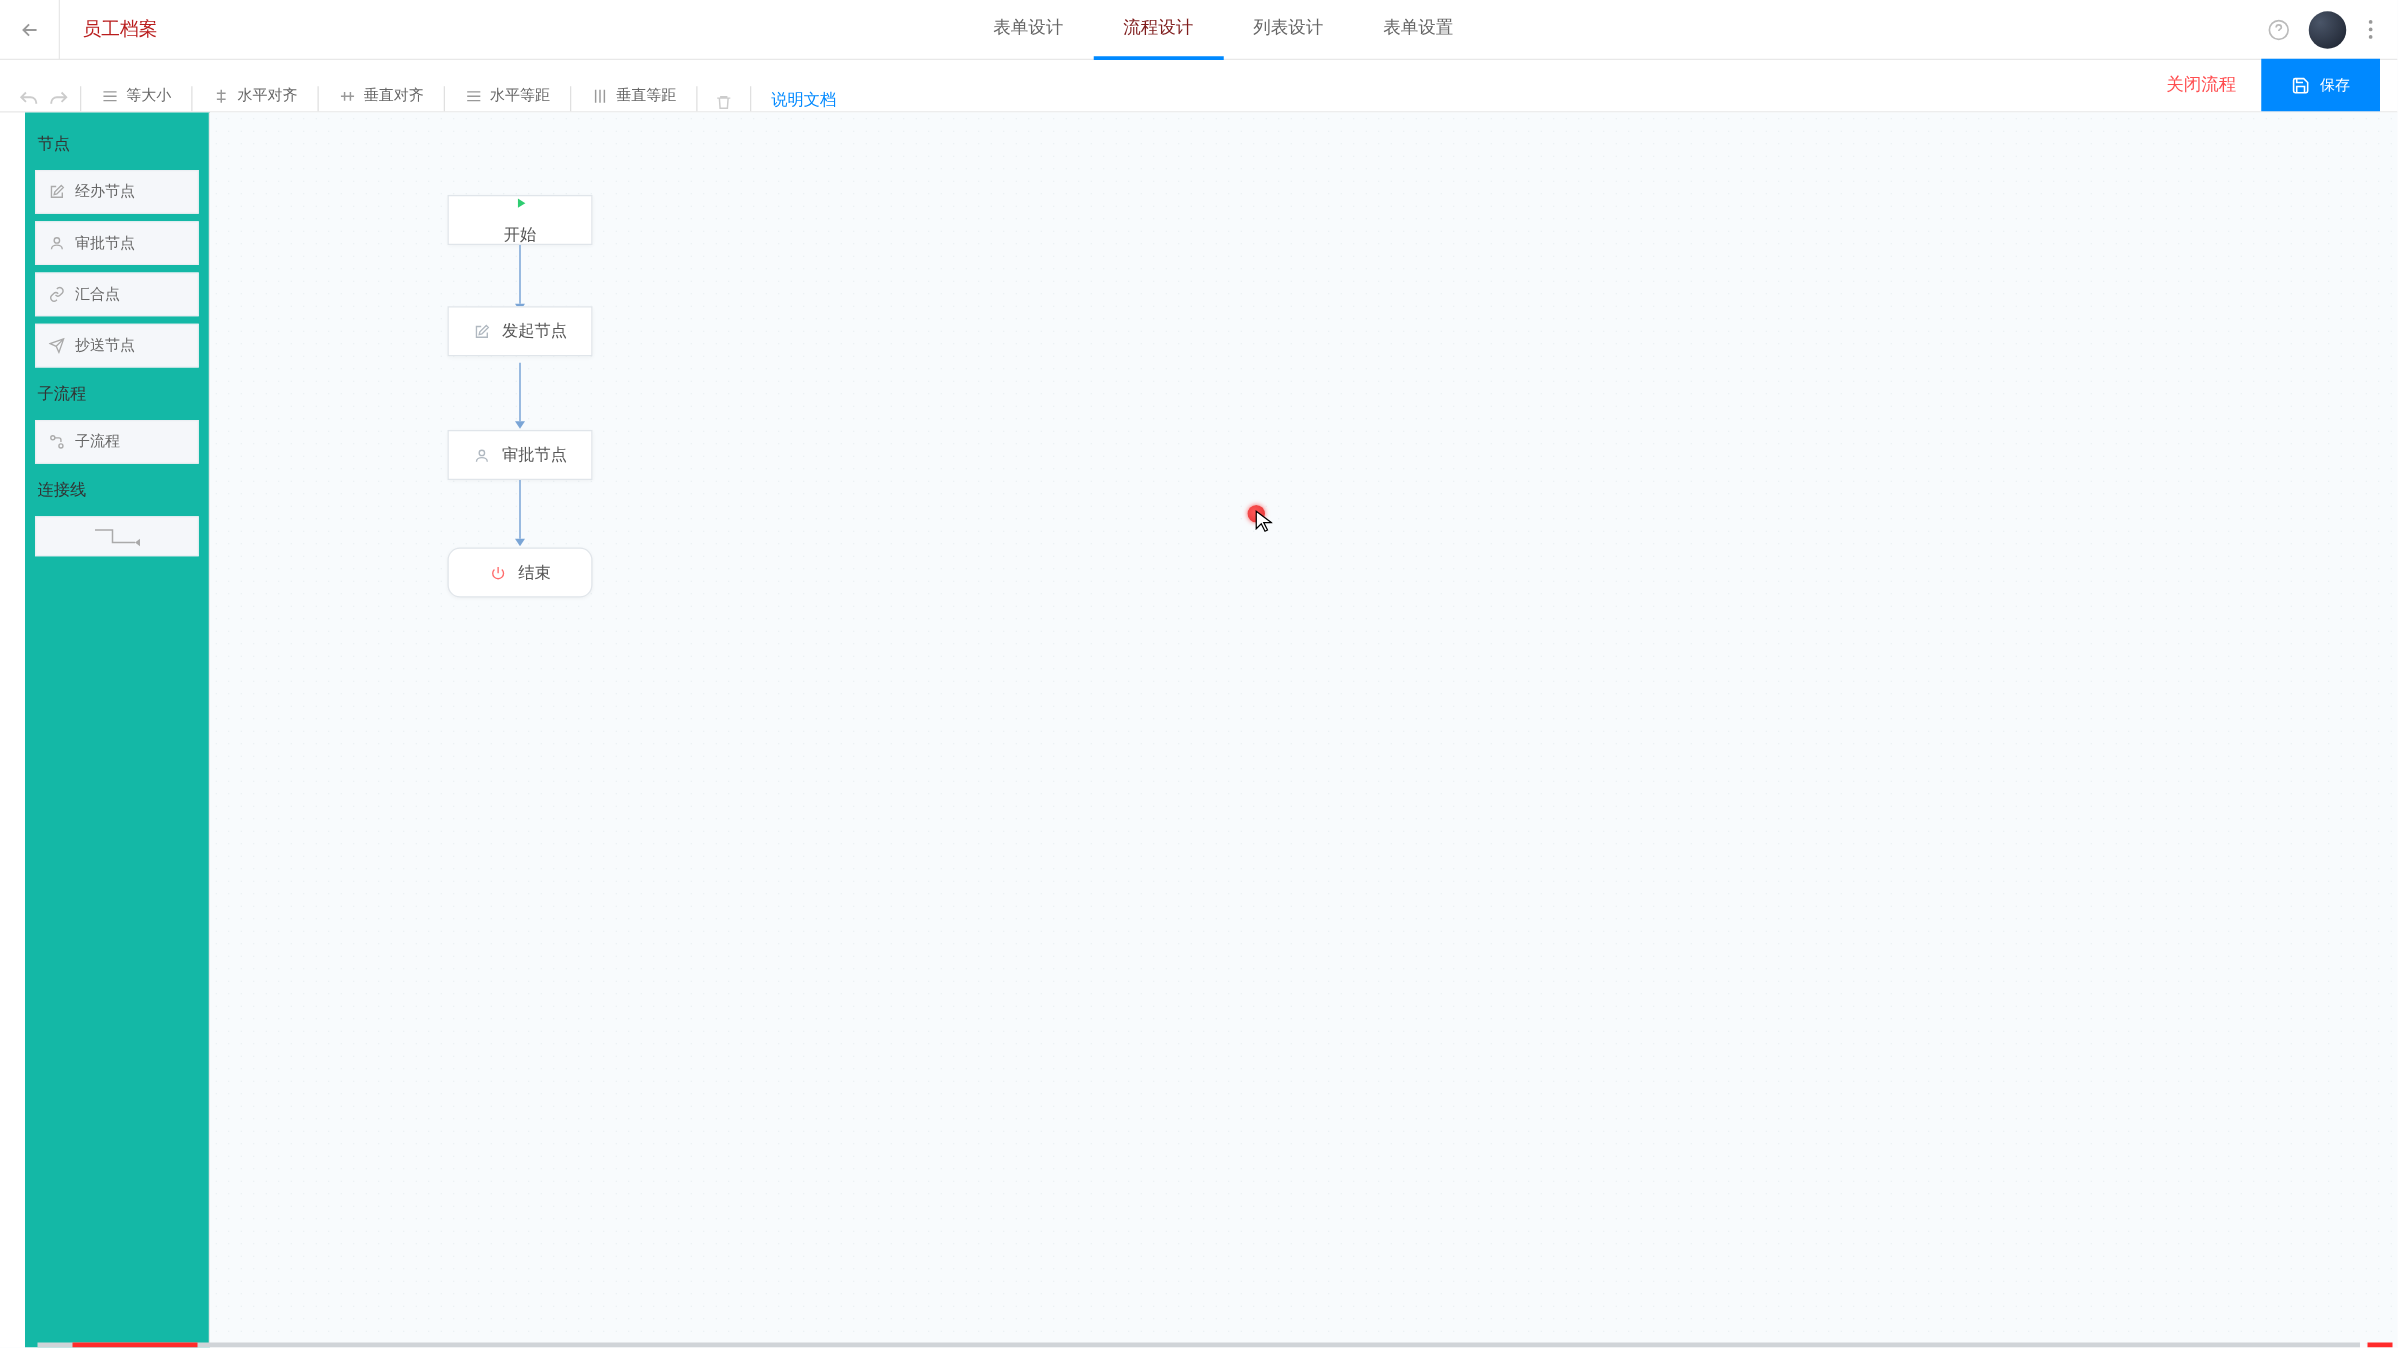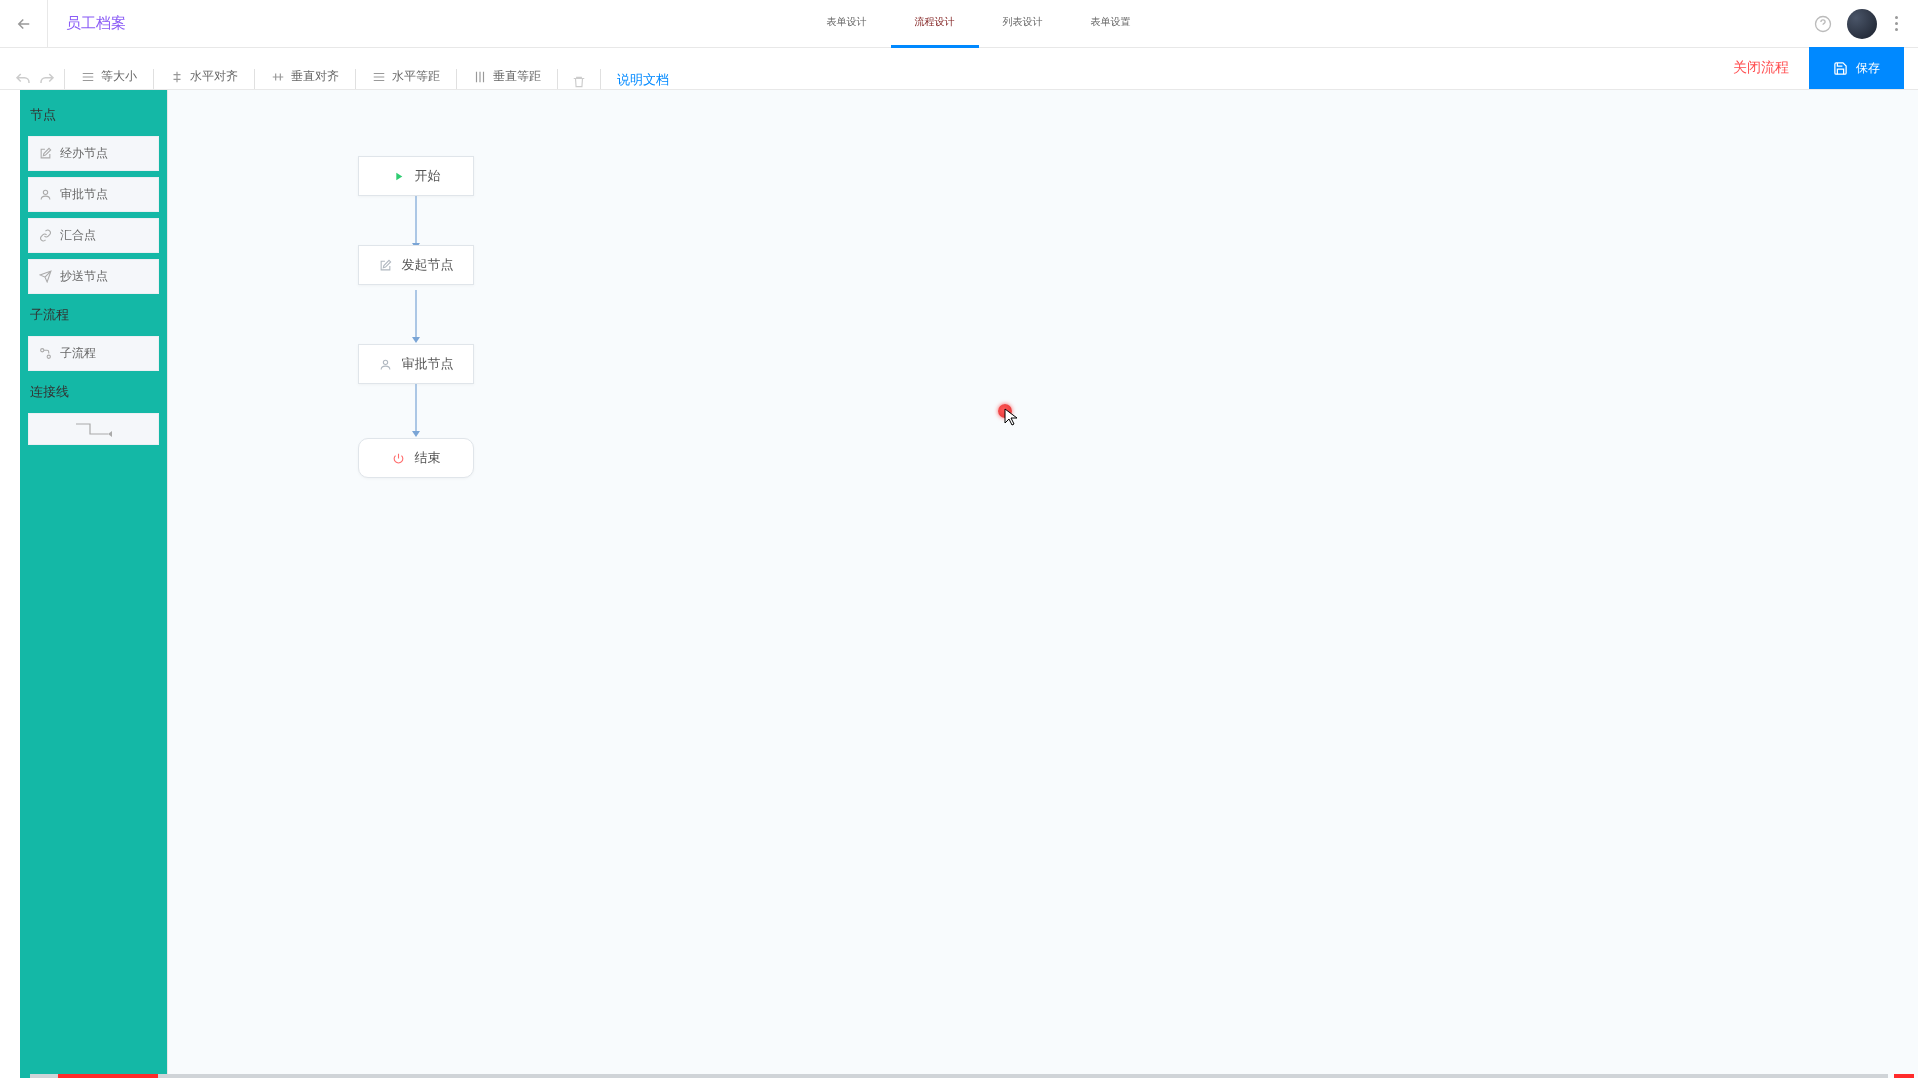--- a/index.html
+++ b/index.html
@@ -1,23 +1,23 @@
 <!DOCTYPE html>
 <html><head>
 <meta charset="utf-8">
 <style>
 * { margin: 0; padding: 0; box-sizing: border-box; font-family: -apple-system, BlinkMacSystemFont, "Segoe UI", "PingFang SC", "Microsoft YaHei", sans-serif; }
 body { width: 1918px; height: 1078px; background: #fff; overflow: hidden; position: relative; }
 
 
 .header { height: 48px; border-bottom: 1px solid #e8e8e8; display: flex; align-items: center; background: #fff; }
 .back-btn { width: 48px; height: 48px; display: flex; align-items: center; justify-content: center; cursor: pointer; border-right: 1px solid #e8e8e8; }
-.page-title { padding: 0 18px; font-size: 15px; color: #8b5cf6; }
+.page-title { padding: 0 18px; font-size: 15px; color: #b91c1c; }
 .tabs { flex: 1; display: flex; justify-content: center; gap: 0; }
-.tab { padding: 0 24px; height: 48px; display: flex; align-items: center; font-size: 10px; color: #666; cursor: pointer; border-bottom: 3px solid transparent; }
+.tab { padding: 0 24px; height: 48px; display: flex; align-items: center; font-size: 14px; color: #666; cursor: pointer; border-bottom: 3px solid transparent; }
 .tab.active { color: #7f1d1d; border-bottom-color: #0089ff; }
 .header-right { display: flex; align-items: center; gap: 14px; padding-right: 16px; }
 .help-icon { width: 20px; height: 20px; cursor: pointer; color: #999; }
 .avatar { width: 30px; height: 30px; border-radius: 50%; background: radial-gradient(circle at 30% 30%, #4a5568, #1a202c); cursor: pointer; }
 .more-dots { display: flex; flex-direction: column; gap: 3px; cursor: pointer; padding: 0 4px;}
 .more-dots span { width: 3px; height: 3px; background: #999; border-radius: 50%; }
 
 
 .toolbar { height: 42px; border-bottom: 1px solid #e8e8e8; display: flex; align-items: flex-end; padding: 0 14px; background: #fff; }
 .tb-group { display: flex; align-items: center; gap: 6px; }
@@ -233,21 +233,21 @@
     <div class="connector-preview">
       <svg width="40" height="18" viewBox="0 0 40 18" stroke="#aaa" stroke-width="1.2" fill="none">
           <path d="M2 4 h14 v10 h18"></path>
           <path d="M34 14 l4 -3 v6 z" fill="#aaa" stroke="none"></path>
         </svg>
     </div>
   </div>
 
   <div class="canvas">
 
-    <div class="flow-node" style="left:190px; top:66px;">
+    <div class="flow-node" style="left:190px; top:66px;flex-direction:column;">
       <span class="node-icon start">
           <svg width="13" height="13" viewBox="0 0 24 24" fill="currentColor">
             <path d="M8 5v14l11-7z"></path>
           </svg>
         </span>
       <span>开始</span>
     </div>
 
     <svg class="arrow" style="left:244px; top:106px;" width="8" height="54">
         <line x1="4" y1="0" x2="4" y2="47" stroke="#7aa5d6" stroke-width="1.2"></line>

